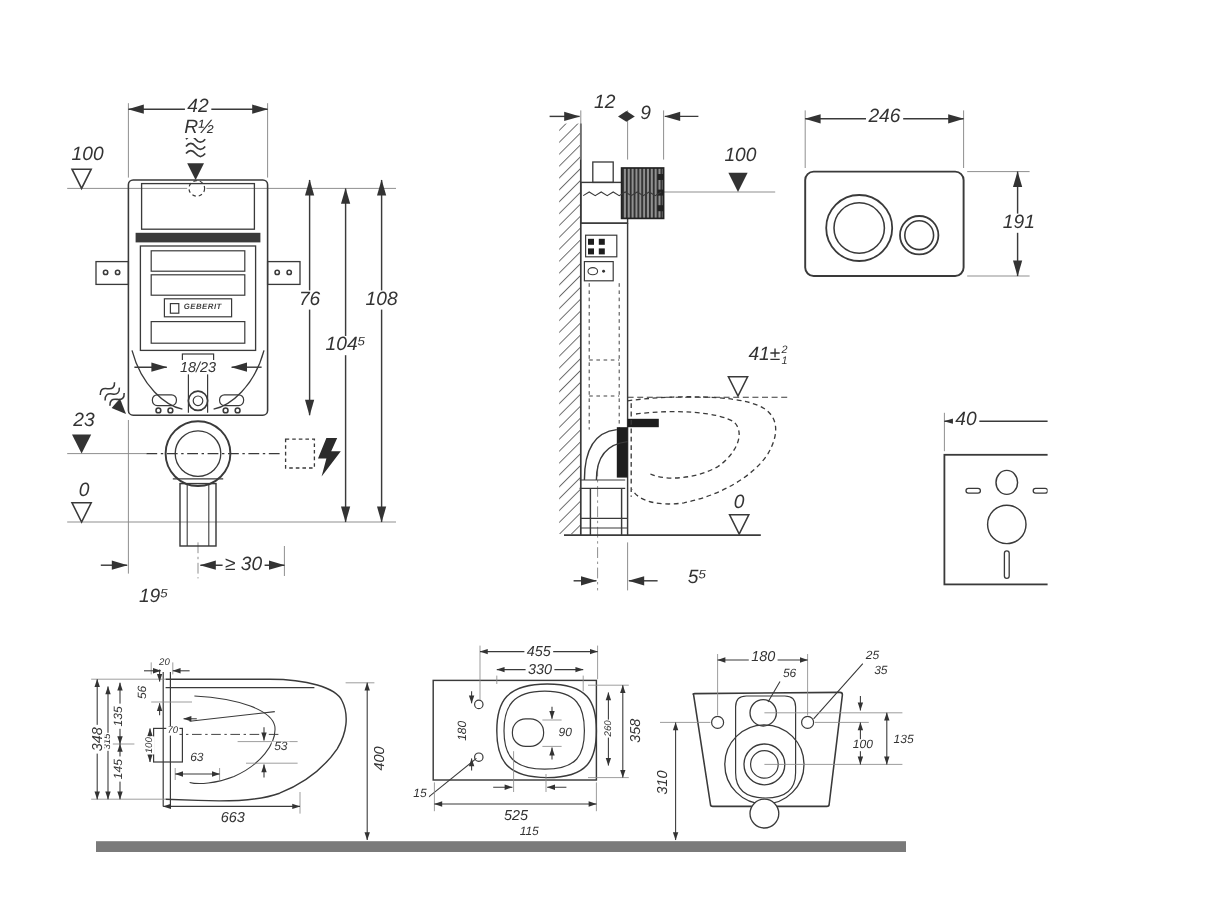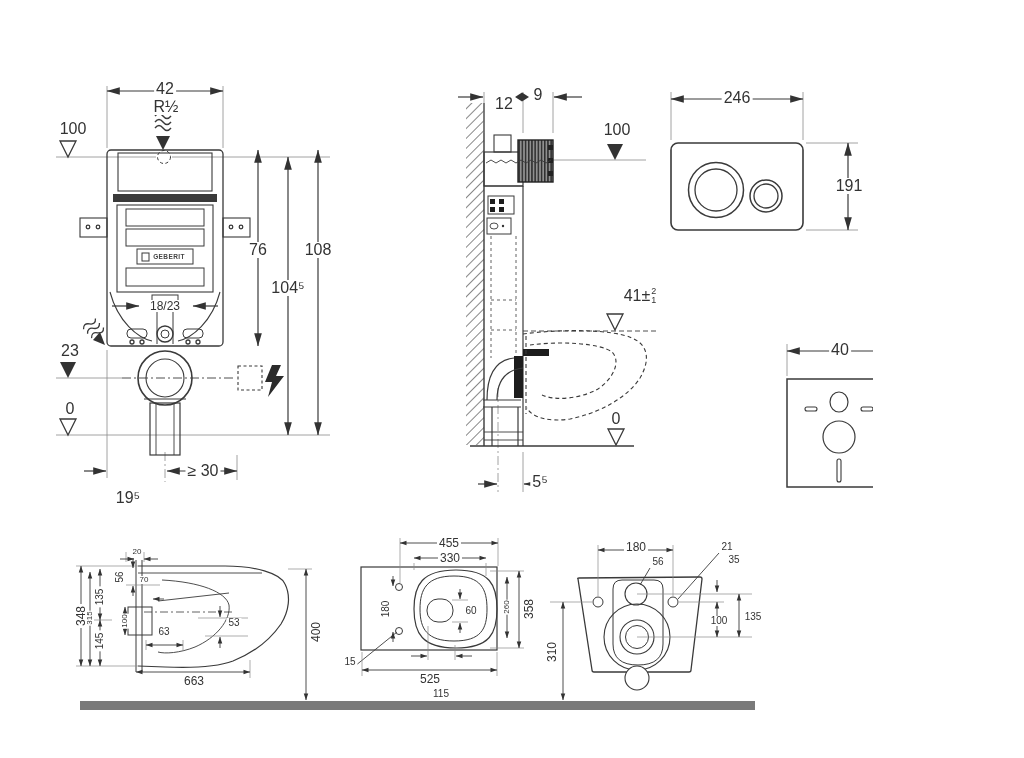--- a/index.html
+++ b/index.html
@@ -1,17 +1,17 @@
 <!DOCTYPE html>
 <html><head>
 <meta charset="utf-8">
 <style>
   html,body{margin:0;padding:0;background:#fff;}
   #stage{position:relative;width:873px;height:758px;background:#fff;overflow:hidden;
-         font-family:"Liberation Sans",sans-serif;}
+         font-family:"Liberation Sans",sans-serif;font-style:italic;}
   #lineart{position:absolute;left:0;top:0;}
   .lbl{position:absolute;transform:translate(-50%,-50%);font-size:16px;color:#333;
        line-height:1;white-space:nowrap;background:#fff;padding:0 2px;}
   .rot{transform:translate(-50%,-50%) rotate(-90deg);}
   .md{font-size:12px}.sm{font-size:10px}.xs{font-size:8px;padding:0 1px}
   .t{font-size:20px}
   .logo{font-size:6.5px;font-weight:bold;letter-spacing:.4px;background:none;color:#444;}
   .tolwrap{position:absolute;transform:translate(-50%,-50%);display:flex;align-items:center;
        background:#fff;color:#333;font-size:16px;line-height:1;padding:0 2px;}
   .stack{display:inline-flex;flex-direction:column;font-size:9px;line-height:1;margin-left:1px;}
@@ -318,64 +318,64 @@
 <span class="lbl" style="left:258px;top:250px">76</span>
 <span class="lbl" style="left:318px;top:250px">108</span>
 <span class="lbl" style="left:288px;top:288px">104⁵</span>
 <span class="lbl md" style="left:165px;top:306px">18/23</span>
 <span class="lbl" style="left:70px;top:351px">23</span>
 <span class="lbl" style="left:70px;top:409px">0</span>
 <span class="lbl" style="left:128px;top:498px">19⁵</span>
 <span class="lbl" style="left:203px;top:471px">≥ 30</span>
 <span class="lbl logo" style="left:169px;top:257px">GEBERIT</span>
 
-<span class="lbl" style="left:504px;top:104px">12</span>
+<span class="lbl" style="left:504px;top:86px">12</span>
 <span class="lbl" style="left:538px;top:95px">9</span>
 <span class="lbl" style="left:617px;top:130px">100</span>
 <span class="tolwrap" style="left:640px;top:296px">
       <span>41±</span>
       <span class="stack">
         <span>2</span>
         <span>1</span>
       </span>
     </span>
 <span class="lbl" style="left:616px;top:419px">0</span>
-<span class="lbl" style="left:540px;top:482px">5⁵</span>
+<span class="lbl" style="left:581px;top:482px">5⁵</span>
 
 <span class="lbl" style="left:737px;top:98px">246</span>
 <span class="lbl" style="left:849px;top:186px">191</span>
 <span class="lbl t" style="left:1002px;top:93px">T</span>
 
-<span class="lbl" style="left:840px;top:350px">40</span>
+<span class="lbl" style="left:805px;top:350px">40</span>
 <span class="lbl" style="left:918px;top:432px">42</span>
 
 <span class="lbl xs" style="left:137px;top:552px">20</span>
 <span class="lbl sm rot" style="left:120px;top:577px">56</span>
 <span class="lbl sm rot" style="left:100px;top:597px">135</span>
 <span class="lbl sm rot" style="left:100px;top:641px">145</span>
 <span class="lbl xs rot" style="left:90px;top:618px">315</span>
 <span class="lbl md rot" style="left:81px;top:616px">348</span>
-<span class="lbl xs" style="left:144px;top:580px">70</span>
+<span class="lbl xs" style="left:144px;top:609px">70</span>
 <span class="lbl xs rot" style="left:125px;top:621px">100</span>
 <span class="lbl sm" style="left:164px;top:632px">63</span>
 <span class="lbl sm" style="left:234px;top:623px">53</span>
 <span class="lbl md" style="left:194px;top:681px">663</span>
 <span class="lbl md rot" style="left:316px;top:632px">400</span>
 
 <span class="lbl md" style="left:449px;top:543px">455</span>
 <span class="lbl md" style="left:450px;top:558px">330</span>
 <span class="lbl sm rot" style="left:386px;top:609px">180</span>
-<span class="lbl sm" style="left:471px;top:611px">60</span>
+<span class="lbl sm" style="left:471px;top:611px">90</span>
 <span class="lbl xs rot" style="left:507px;top:607px">260</span>
 <span class="lbl md rot" style="left:529px;top:609px">358</span>
 <span class="lbl sm" style="left:441px;top:694px">115</span>
 <span class="lbl md" style="left:430px;top:679px">525</span>
 <span class="lbl sm" style="left:350px;top:662px">15</span>
 
 <span class="lbl md" style="left:636px;top:547px">180</span>
 <span class="lbl sm" style="left:658px;top:562px">56</span>
-<span class="lbl sm" style="left:727px;top:547px">21</span>
+<span class="lbl sm" style="left:727px;top:547px">25</span>
 <span class="lbl sm" style="left:734px;top:560px">35</span>
 <span class="lbl sm" style="left:719px;top:621px">100</span>
 <span class="lbl sm" style="left:753px;top:617px">135</span>
 <span class="lbl md rot" style="left:552px;top:652px">310</span>
 
 </div>
 
 </body></html>

